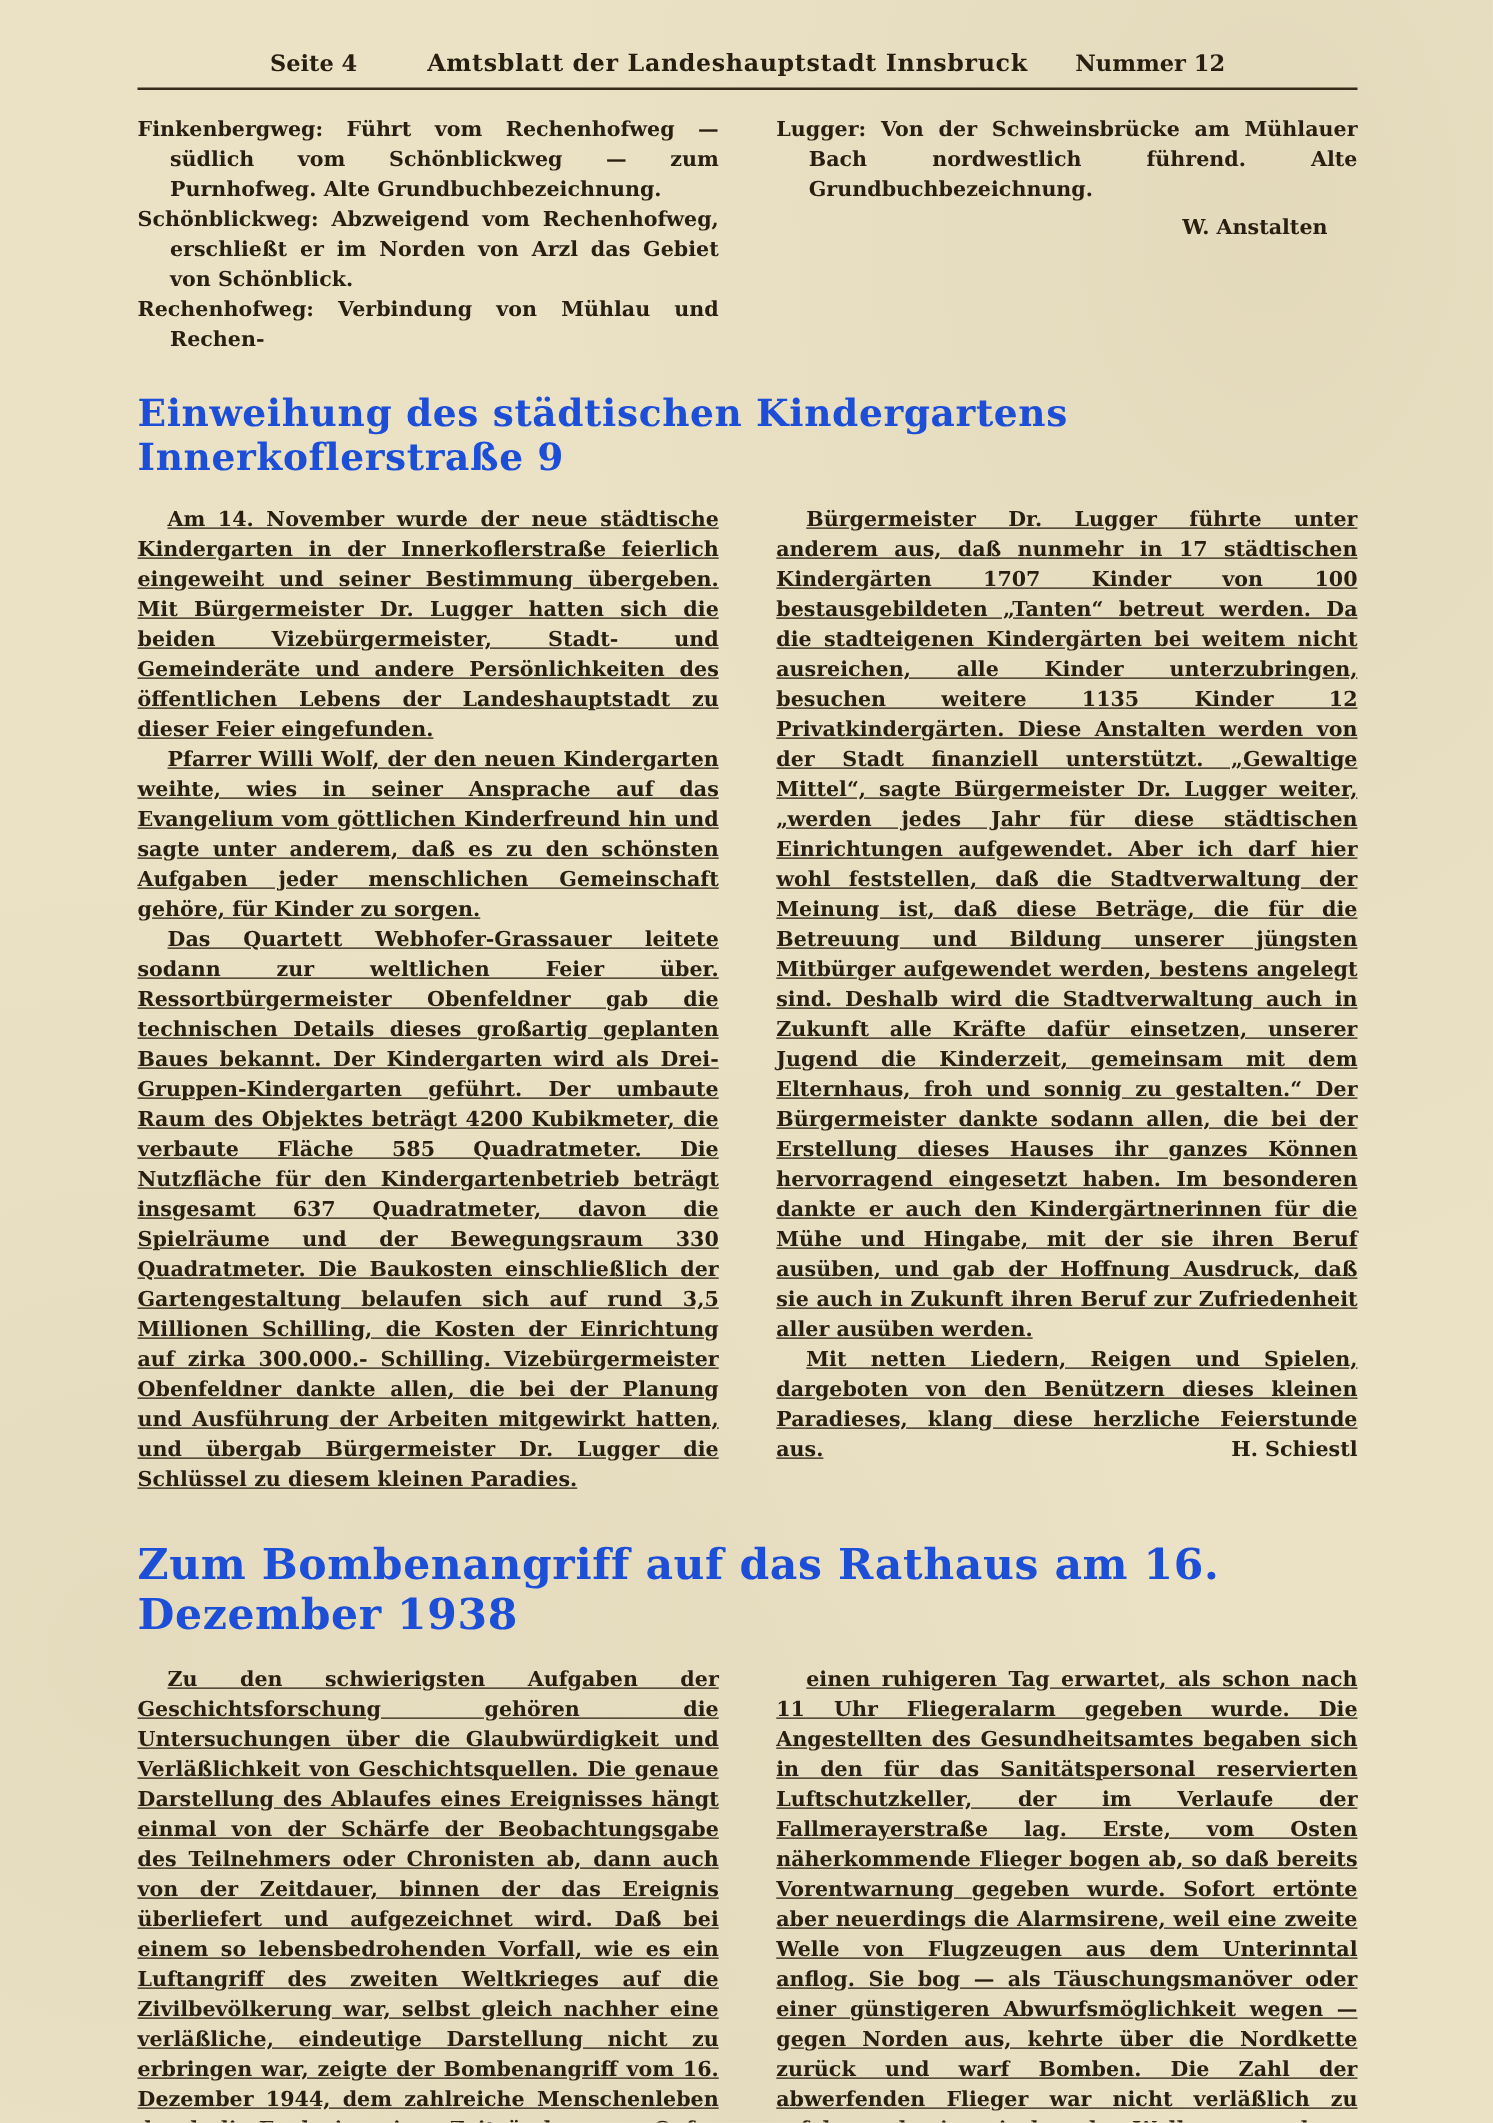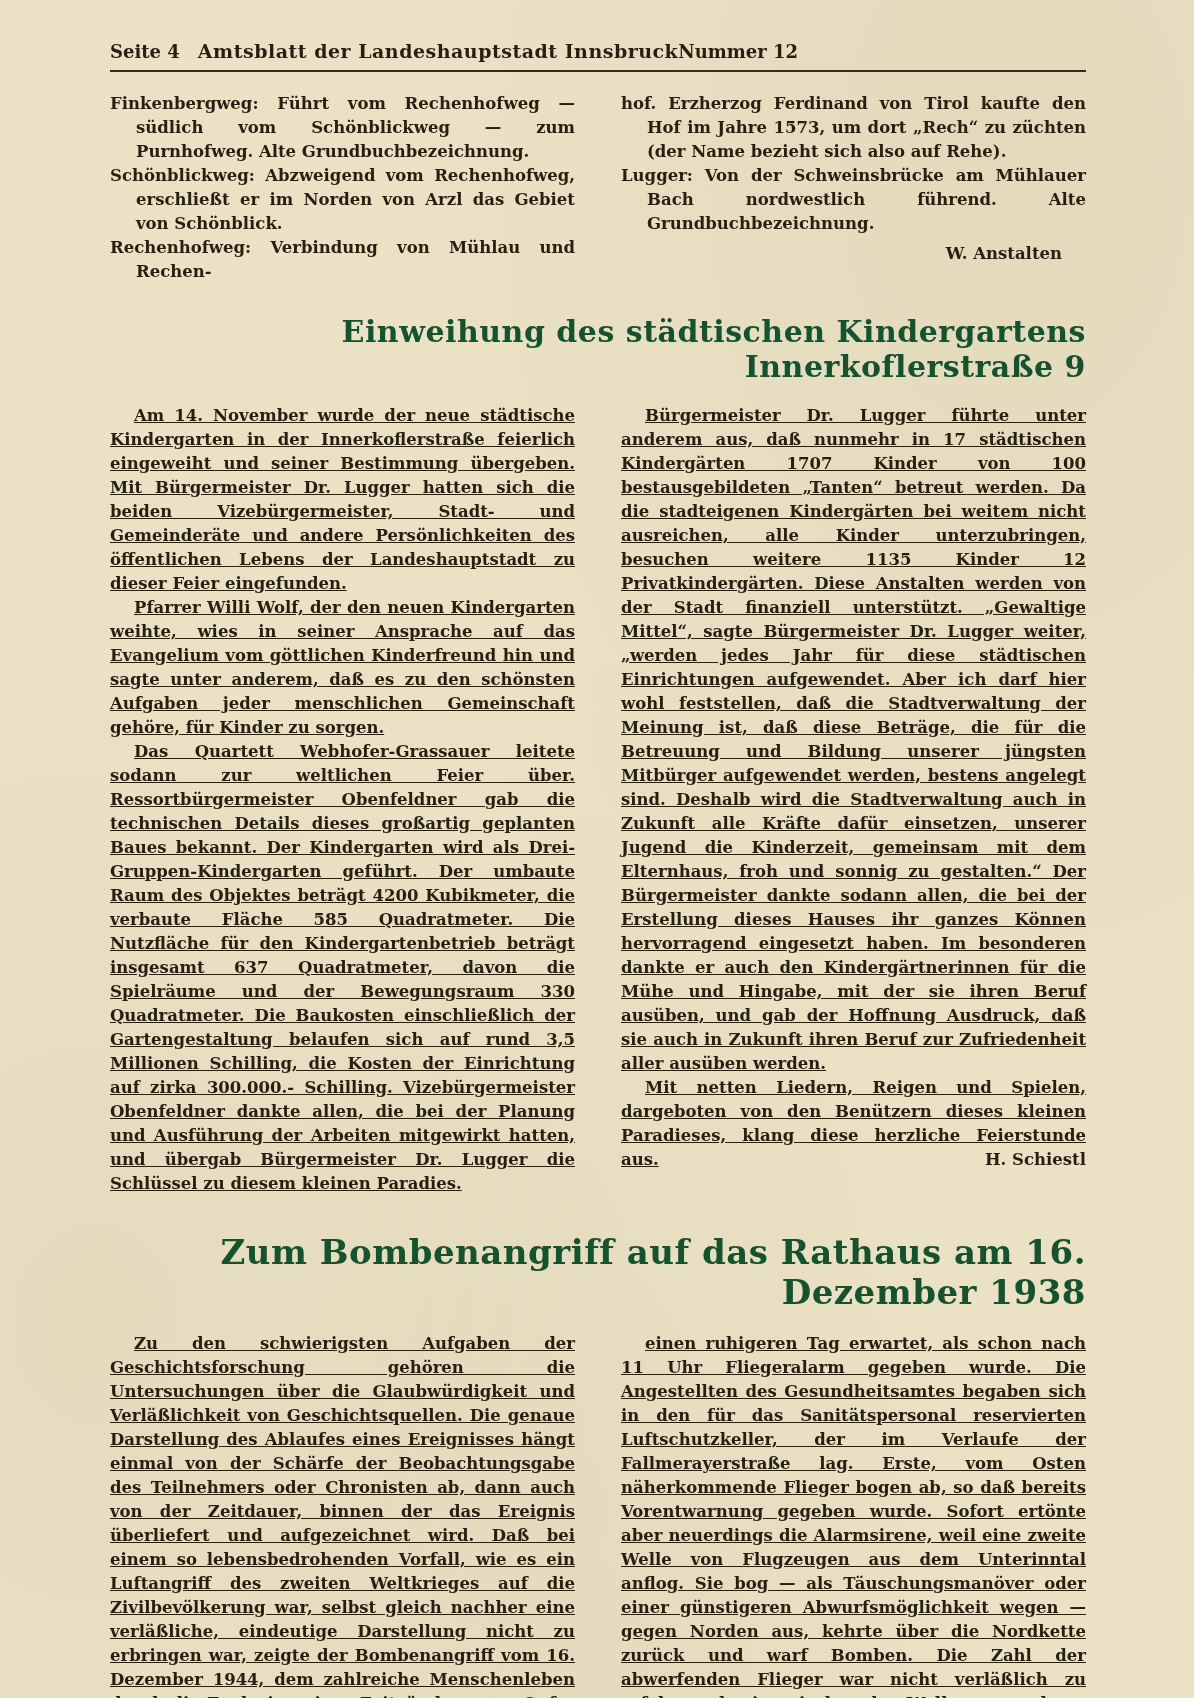--- a/index.html
+++ b/index.html
@@ -14,23 +14,24 @@
     color: #281f11;
     font-family: "DejaVu Serif", "Liberation Serif", serif;
     overflow: hidden;
   }
   .page { padding: 40px 108px 0 110px; }
 
   
   .masthead {
     display: flex;
     align-items: baseline;
-    justify-content: flex-start;
+    justify-content: center;
     font-size: 18px;
     font-weight: bold;
+    gap: 38px;
   }
   .mast-center { font-size: 19px; letter-spacing: 0.5px; margin-left: 18px; }
   .rule {
     border-bottom: 2px solid #372c1a;
     margin-top: 8px;
   }
 
   
   .cols { display: flex; gap: 46px; }
   .col { flex: 1 1 0; min-width: 0; }
@@ -47,25 +48,25 @@
   .entry .term { font-weight: bold; }
   .entry .etext { font-weight: bold; }
   .sig-line {
     text-align: right;
     font-weight: bold;
     margin: 6px 24px 0 0;
   }
 
   
   .article-title {
-    text-align: right;
+    text-align: left;
     font-weight: bold;
     margin: 30px 0 20px 0;
     letter-spacing: 0.5px;
-    color: #14532d;
+    color: #1d4ed8;
   }
   .title-1 { font-size: 30px; }
   .title-2 { font-size: 34px; margin-top: 36px; }
   .article-body { font-size: 16.5px; line-height: 24px; font-weight: bold; }
   .para {
     margin: 0;
     text-indent: 24px;
     text-align: justify;
     text-decoration: underline;
   }
@@ -93,23 +94,20 @@
         <span class="term">Schönblickweg:</span>
         <span class="etext">Abzweigend vom Rechenhofweg, erschließt er im Norden von Arzl das Gebiet von Schönblick.</span>
       </p>
       <p class="entry">
         <span class="term">Rechenhofweg:</span>
         <span class="etext">Verbindung von Mühlau und Rechen-</span>
       </p>
     </div>
     <div class="col">
       <p class="entry">
-        <span class="etext">hof. Erzherzog Ferdinand von Tirol kaufte den Hof im Jahre 1573, um dort „Rech“ zu züchten (der Name bezieht sich also auf Rehe).</span>
-      </p>
-      <p class="entry">
         <span class="term">Lugger:</span>
         <span class="etext">Von der Schweinsbrücke am Mühlauer Bach nordwestlich führend. Alte Grundbuchbezeichnung.</span>
       </p>
       <p class="sig-line">W. Anstalten</p>
     </div>
   </section>
 
   <h1 class="article-title title-1">Einweihung des städtischen Kindergartens Innerkoflerstraße 9</h1>
   <section class="cols article-body">
     <div class="col">

